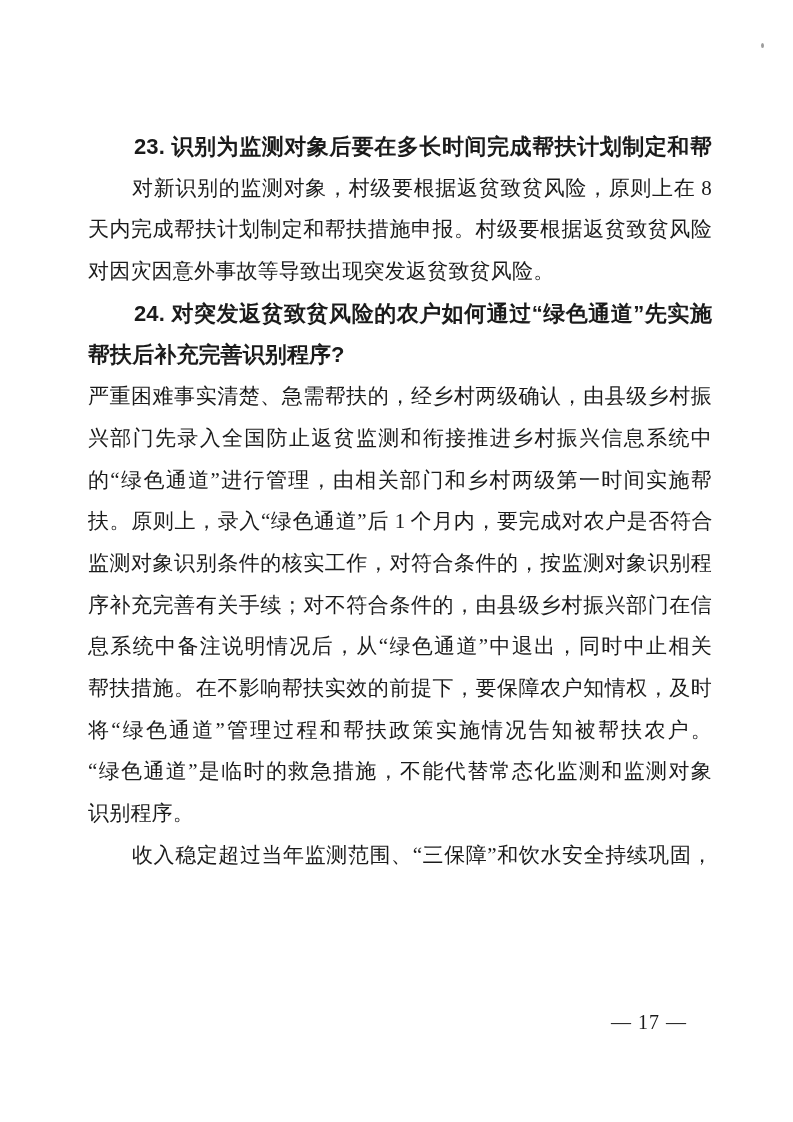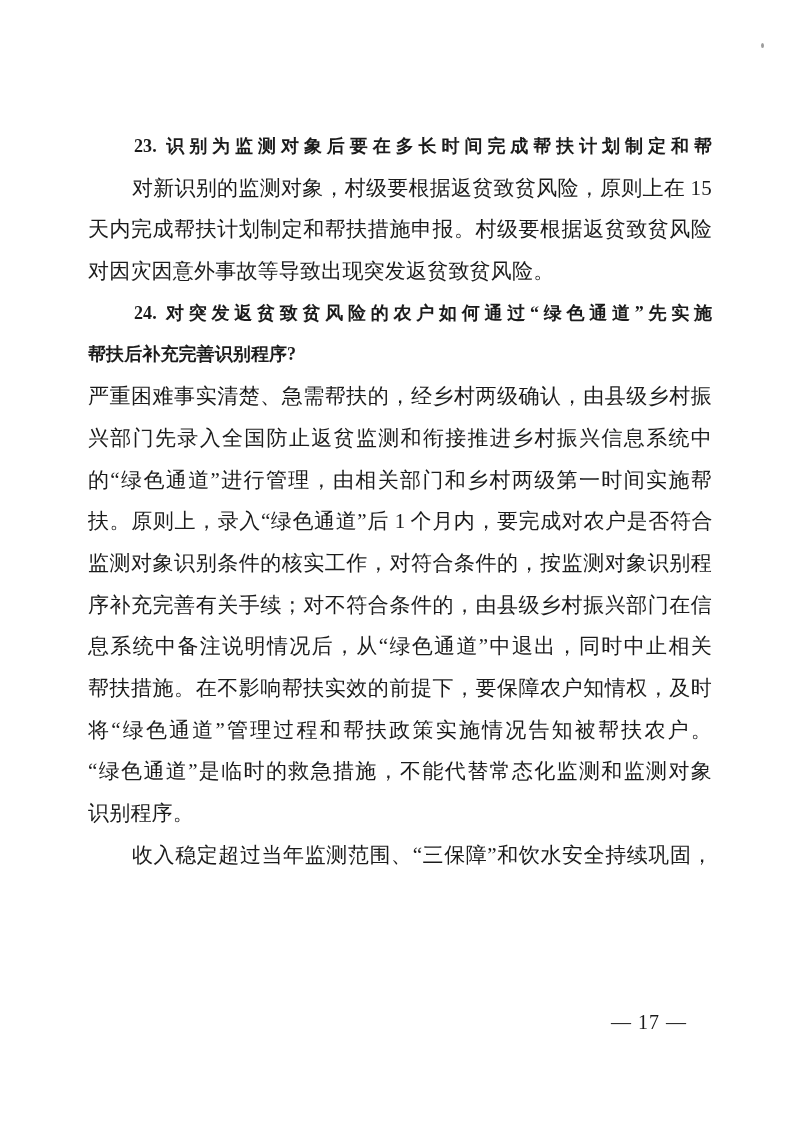--- a/index.html
+++ b/index.html
@@ -33,23 +33,23 @@
     text-align: justify;
     letter-spacing: 0.2px;
     white-space: nowrap;
   }
   .line.full {
     text-align-last: justify;
     white-space: normal;
   }
   .line.indent { text-indent: 44px; }
   .line.heading {
-    font-family: Liberation Serif, serif;
+    font-family: Liberation Sans, sans-serif;
     font-weight: 700;
-    font-size: 18px;
+    font-size: 22px;
     letter-spacing: 0.1px;
   }
   .line.heading.indent { text-indent: 46px; }
   .line.squeeze { letter-spacing: -0.55px; }
   .page-footer {
     position: absolute;
     left: 0;
     top: 1006px;
     width: 670px;
     height: 32px;
@@ -80,21 +80,21 @@
 <body>
 
 <div class="page">
 
   <span class="scan-speck"></span>
 
   <div class="text-block">
 
     <section>
       <div class="line heading indent full">23. 识别为监测对象后要在多长时间完成帮扶计划制定和帮</div>
-      <div class="line indent full">对新识别的监测对象，村级要根据返贫致贫风险，原则上在 15</div>
+      <div class="line indent full">对新识别的监测对象，村级要根据返贫致贫风险，原则上在 8</div>
       <div class="line full">天内完成帮扶计划制定和帮扶措施申报。村级要根据返贫致贫风险</div>
       <div class="line">对因灾因意外事故等导致出现突发返贫致贫风险。</div>
     </section>
 
     <section>
       <div class="line heading indent full">24. 对突发返贫致贫风险的农户如何通过“绿色通道”先实施</div>
       <div class="line heading">帮扶后补充完善识别程序?</div>
       <div class="line full">严重困难事实清楚、急需帮扶的，经乡村两级确认，由县级乡村振</div>
       <div class="line full">兴部门先录入全国防止返贫监测和衔接推进乡村振兴信息系统中</div>
       <div class="line full">的“绿色通道”进行管理，由相关部门和乡村两级第一时间实施帮</div>

